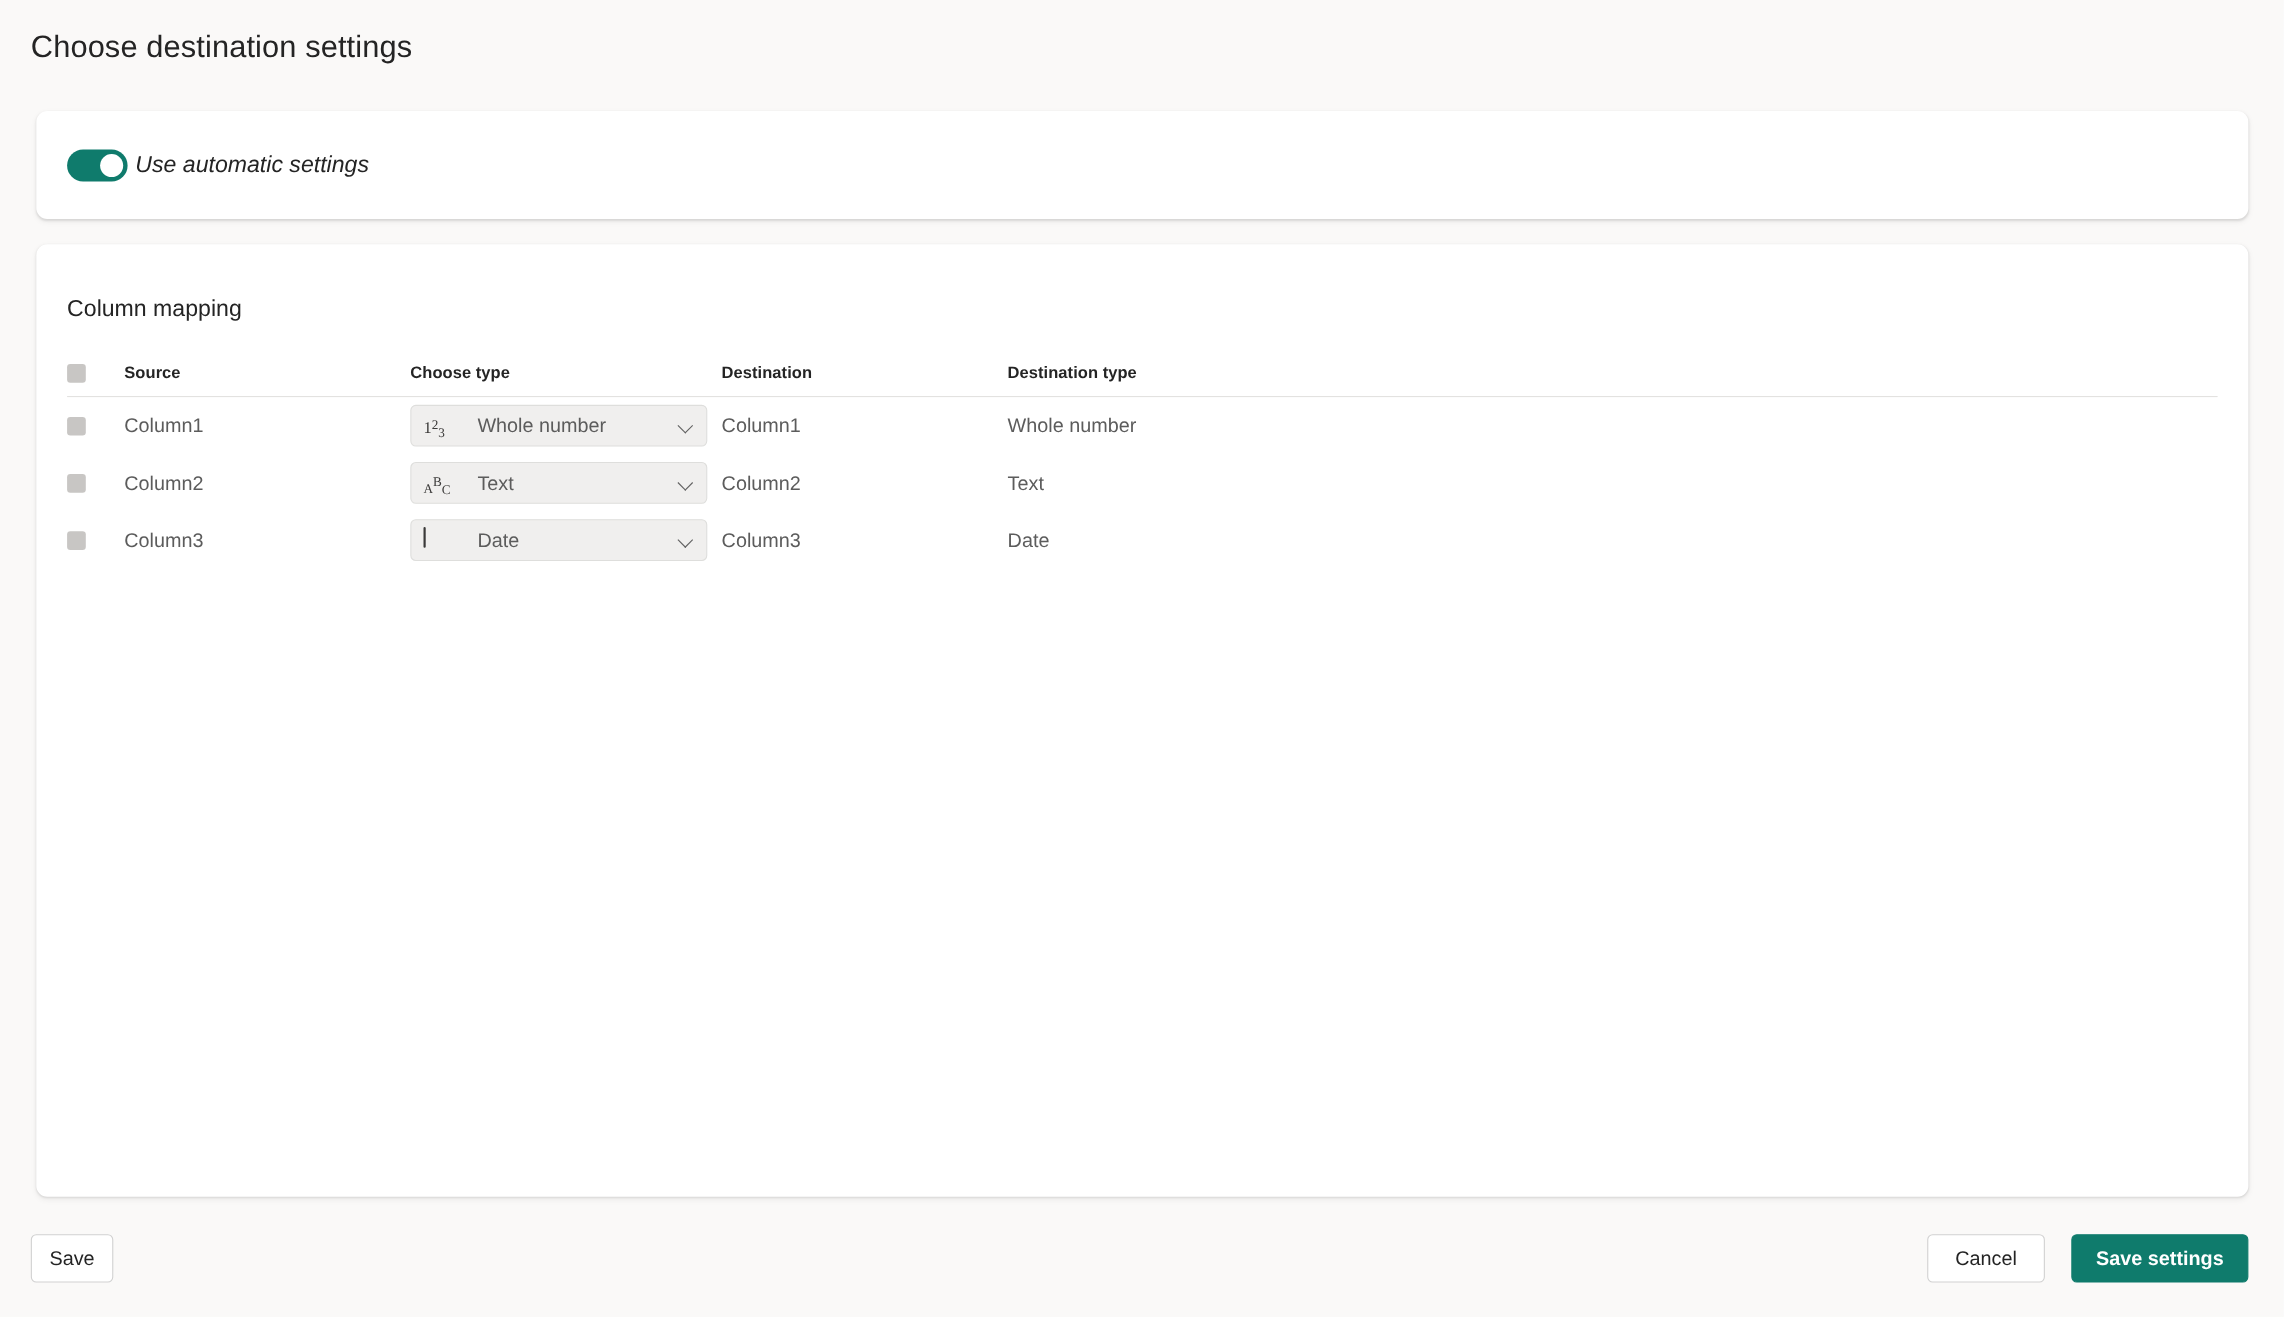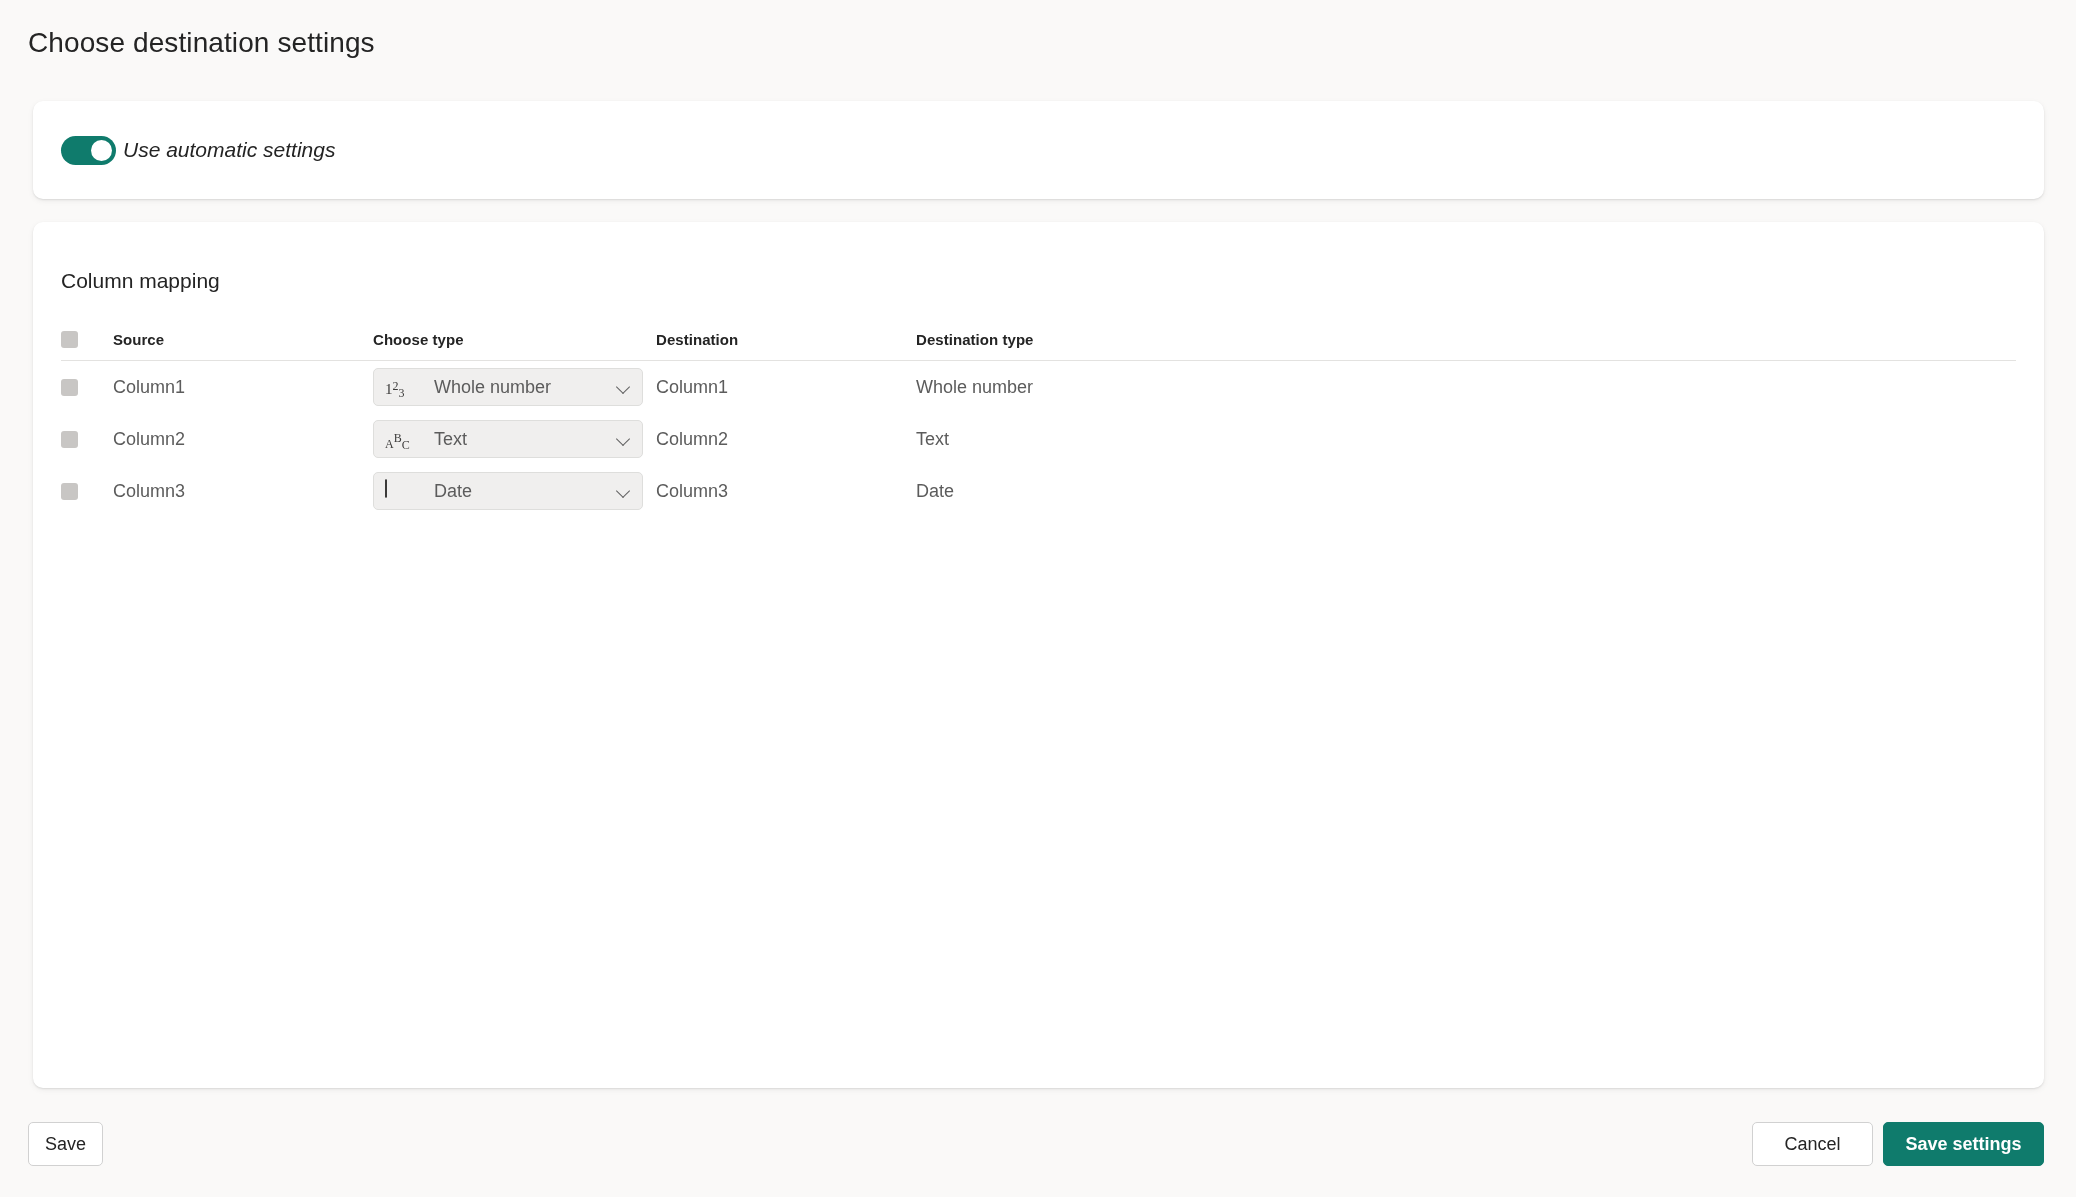--- a/index.html
+++ b/index.html
@@ -274,21 +274,21 @@
   }
 
   .btn-primary {
     background: #0f7b6c;
     border: 1px solid #0f7b6c;
     color: #ffffff;
     font-weight: 700;
   }
 
   .btn-back   { left: 28px;   top: 1122px; width: 75px; }
-  .btn-cancel { left: 1752px; top: 1122px; width: 121px; }
+  .btn-cancel { left: 1752px; top: 1122px; width: 107px; }
   .btn-save   { left: 1883px; top: 1122px; width: 161px; }
 </style>
 </head>
 <body>
 
 <div class="page">
 
   <div class="page-title">Choose destination settings</div>
 
   <div class="card card-auto">

